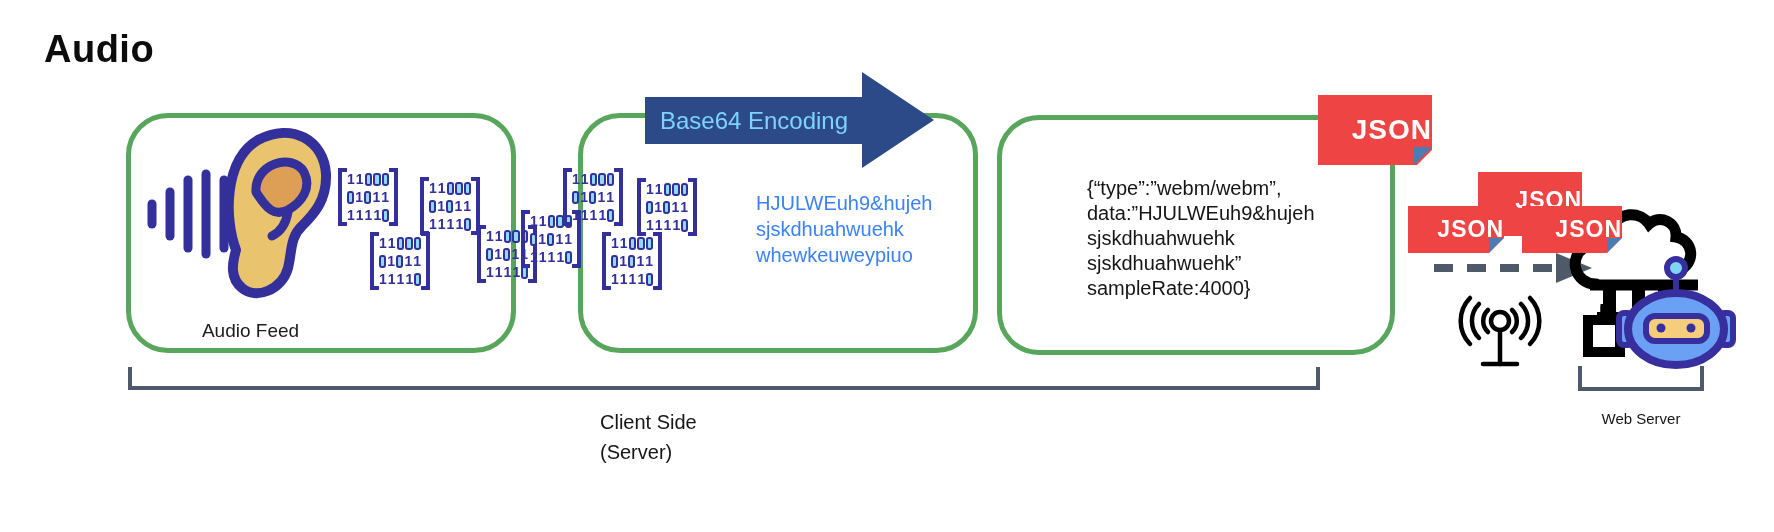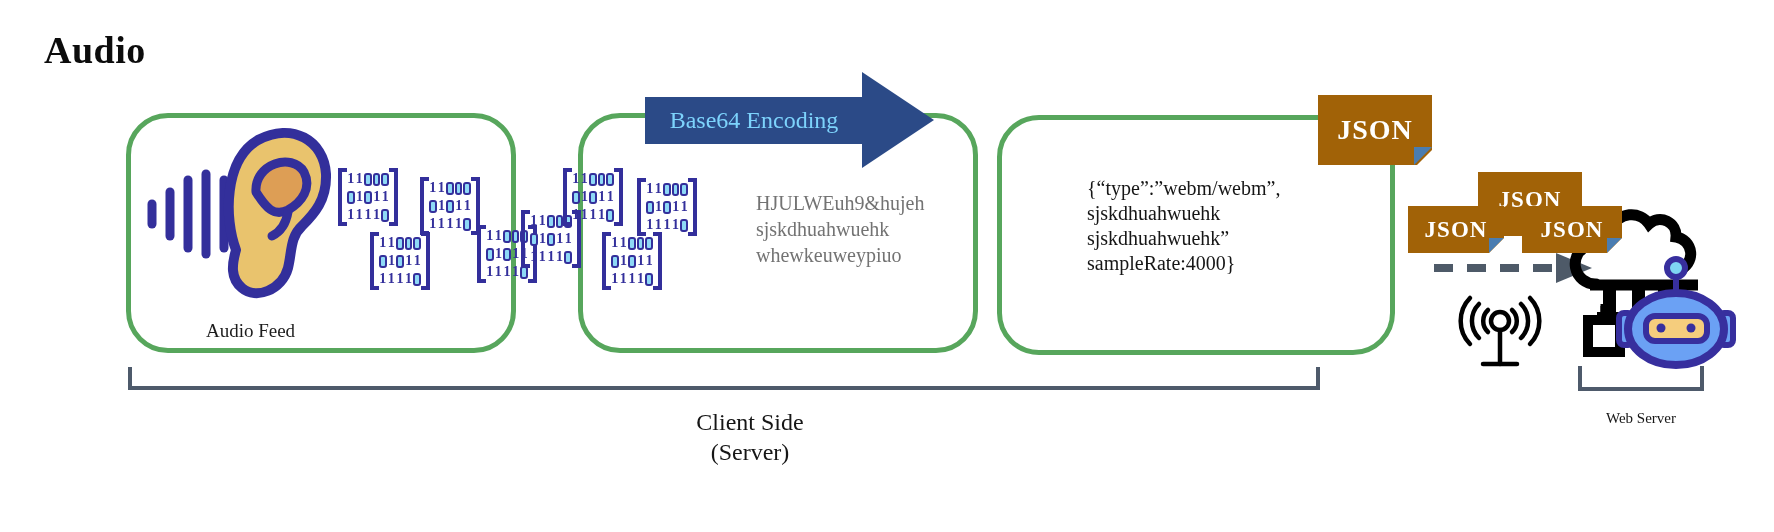--- a/index.html
+++ b/index.html
@@ -1,37 +1,37 @@
 <!DOCTYPE html>
 <html><head>
 <meta charset="utf-8">
 <style>
   html,body{margin:0;padding:0;background:#ffffff;}
   #stage{
     position:relative;width:1774px;height:500px;background:#ffffff;overflow:hidden;
-    font-family:Liberation Serif, serif;color:#111;
+    font-family:Liberation Sans, sans-serif;color:#111;
   }
   .abs{position:absolute;}
   
   .title{left:44px;top:28px;font-size:38px;font-weight:800;letter-spacing:0.5px;color:#0c0c0c;}
   
   .gbox{border:5px solid #57a65c;border-radius:42px;background:#fff;z-index:1;box-sizing:border-box;}
   .box-label{font-size:19px;color:#1c1c1c;text-align:center;z-index:3;}
   
   .b64-body{left:645px;top:97px;width:218px;height:47px;background:#2b4a87;z-index:6;
             display:flex;align-items:center;justify-content:center;}
   .b64-body span{color:#7dd3fc;font-size:24px;}
   .b64-head{left:862px;top:72px;width:0;height:0;z-index:6;
             border-top:48px solid transparent;border-bottom:48px solid transparent;
             border-left:72px solid #2b4a87;}
   
-  .b64text{left:756px;top:190px;font-size:20px;line-height:26px;color:#737373;z-index:3;}
+  .b64text{left:756px;top:190px;font-size:20px;line-height:26px;color:#3b82f6;z-index:3;}
   .jsontext{left:1087px;top:176px;font-size:20px;line-height:25px;color:#161616;z-index:3;}
   
-  .tab{background:#a16207;display:flex;align-items:center;justify-content:center;
+  .tab{background:#ef4444;display:flex;align-items:center;justify-content:flex-end;
        clip-path:polygon(0 0,100% 0,100% calc(100% - 15px),calc(100% - 15px) 100%,0 100%);}
   .tab span{color:#fff;font-weight:700;letter-spacing:1px;}
   .tab .fold{position:absolute;right:0;bottom:0;width:15px;height:15px;background:#4a7db1;
              clip-path:polygon(0 0,100% 0,0 100%);}
   .tab1{left:1318px;top:95px;width:114px;height:70px;z-index:7;}
   .tab1 span{font-size:28px;}
   .tabTop{left:1478px;top:172px;width:104px;height:64px;z-index:5;}
   .tabL{left:1408px;top:206px;width:96px;height:47px;z-index:6;}
   .tabR{left:1522px;top:206px;width:100px;height:47px;z-index:6;}
   .tabTop span,.tabL span,.tabR span{font-size:23px;}
@@ -45,21 +45,21 @@
                  flex-direction:column;justify-content:space-around;}
   .brow{display:flex;justify-content:center;align-items:center;gap:1px;height:16px;}
   .d1{color:#332f9b;font-weight:700;font-size:14px;width:8px;text-align:center;line-height:14px;}
   .d0{width:8px;height:13px;background:#8ed9f6;border:2px solid #332f9b;border-radius:3px;
       box-sizing:border-box;display:inline-block;}
   
   .bracket{border-left:4px solid #4e5a6b;border-right:4px solid #4e5a6b;border-bottom:4px solid #4e5a6b;
            box-sizing:border-box;z-index:2;}
   .client-bracket{left:128px;top:367px;width:1192px;height:23px;}
   .server-bracket{left:1578px;top:366px;width:126px;height:25px;}
-  .client-label{left:600px;top:407px;width:300px;text-align:center;font-size:24px;line-height:30px;color:#161616;}
+  .client-label{left:600px;top:407px;width:300px;font-size:20px;line-height:30px;color:#161616;}
   .server-label{left:1560px;top:410px;width:162px;text-align:center;font-size:15px;color:#161616;}
   
   .icon{z-index:3;}
 </style>
 </head>
 <body>
 
 <div id="stage">
 
   <div class="abs title">Audio</div>
@@ -76,20 +76,21 @@
   <div class="abs b64-head"></div>
 
   <div class="abs b64text">
     <div>HJULWEuh9&amp;hujeh</div>
     <div>sjskdhuahwuehk</div>
     <div>whewkeuweypiuo</div>
   </div>
 
   <div class="abs jsontext">
     <div>{“type”:”webm/webm”,</div>
+    <div>data:”HJULWEuh9&amp;hujeh</div>
     <div>sjskdhuahwuehk</div>
     <div>sjskdhuahwuehk”</div>
     <div>sampleRate:4000}</div>
   </div>
 
   <div class="abs tab tab1">
     <span>JSON</span>
     <div class="fold" style="width:18px;height:18px;"></div>
   </div>
   <div class="abs tab tabTop">

